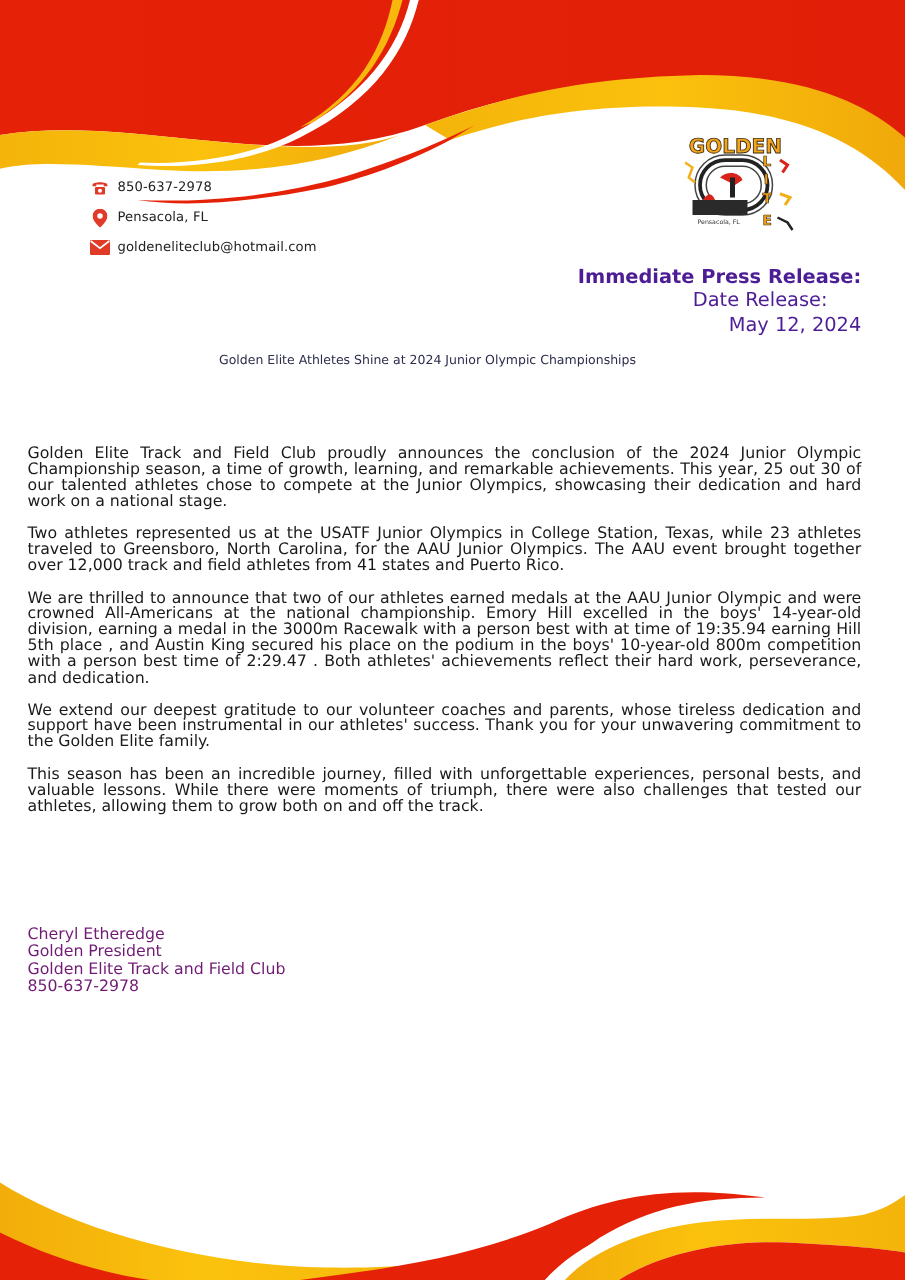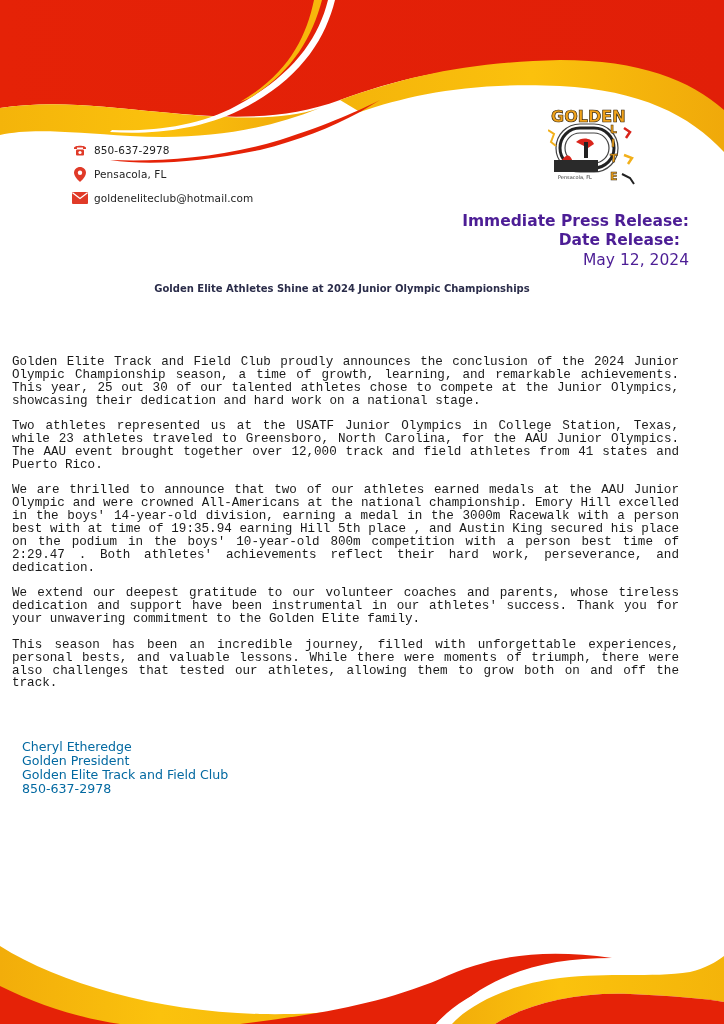--- a/index.html
+++ b/index.html
@@ -12,29 +12,29 @@
 
   .contact { position: absolute; left: 72px; top: 138px; }
   .contact-row { display: flex; align-items: center; height: 24px; }
   .contact-row .ic { width: 16px; height: 16px; margin-right: 6px; display: inline-flex; align-items: center; justify-content: center; }
   .contact-row .txt { font-size: 10.5px; color: #222; letter-spacing: 0.1px; }
 
   .logo { position: absolute; left: 548px; top: 100px; width: 92px; height: 88px; }
 
   .release { position: absolute; right: 35px; top: 212px; text-align: right; color: #4c1d95; }
   .release .l1 { font-size: 15.5px; font-weight: bold; line-height: 19px; }
-  .release .l2 { font-size: 15.5px; font-weight: bold; line-height: 19px; margin-right: 9px; }
+  .release .l2 { font-size: 15.5px; font-weight: normal; line-height: 19px; margin-right: 27px; }
   .release .l3 { font-size: 15.5px; font-weight: normal; line-height: 20px; }
 
-  .headline { position: absolute; left: 0; width: 684px; top: 283px; text-align: center; font-size: 10px; font-weight: bold; color: #2b2d4a; }
+  .headline { position: absolute; left: 0; width: 684px; top: 283px; text-align: center; font-size: 10px; font-weight: normal; color: #2b2d4a; }
 
-  .body { position: absolute; left: 12px; width: 667px; top: 356px; font-size: 12.6px; line-height: 12.9px; color: #1a1a1a; font-family: Liberation Mono, monospace; }
+  .body { position: absolute; left: 22px; width: 667px; top: 356px; font-size: 12.6px; line-height: 12.9px; color: #1a1a1a; }
   .body p { text-align: justify; margin-bottom: 12.6px; }
 
-  .signature { position: absolute; left: 22px; top: 740px; font-size: 12.6px; line-height: 14px; color: #0369a1; }
+  .signature { position: absolute; left: 22px; top: 740px; font-size: 12.6px; line-height: 14px; color: #701a75; }
 </style>
 </head>
 <body>
 
 <svg class="wave wave-top" viewBox="0 0 724 180" preserveAspectRatio="none">
   <defs>
     <linearGradient id="goldTop" x1="0" y1="0" x2="1" y2="0">
       <stop offset="0" stop-color="#f4b40a"></stop>
       <stop offset="0.5" stop-color="#fbc10d"></stop>
       <stop offset="1" stop-color="#f0a90a"></stop>

